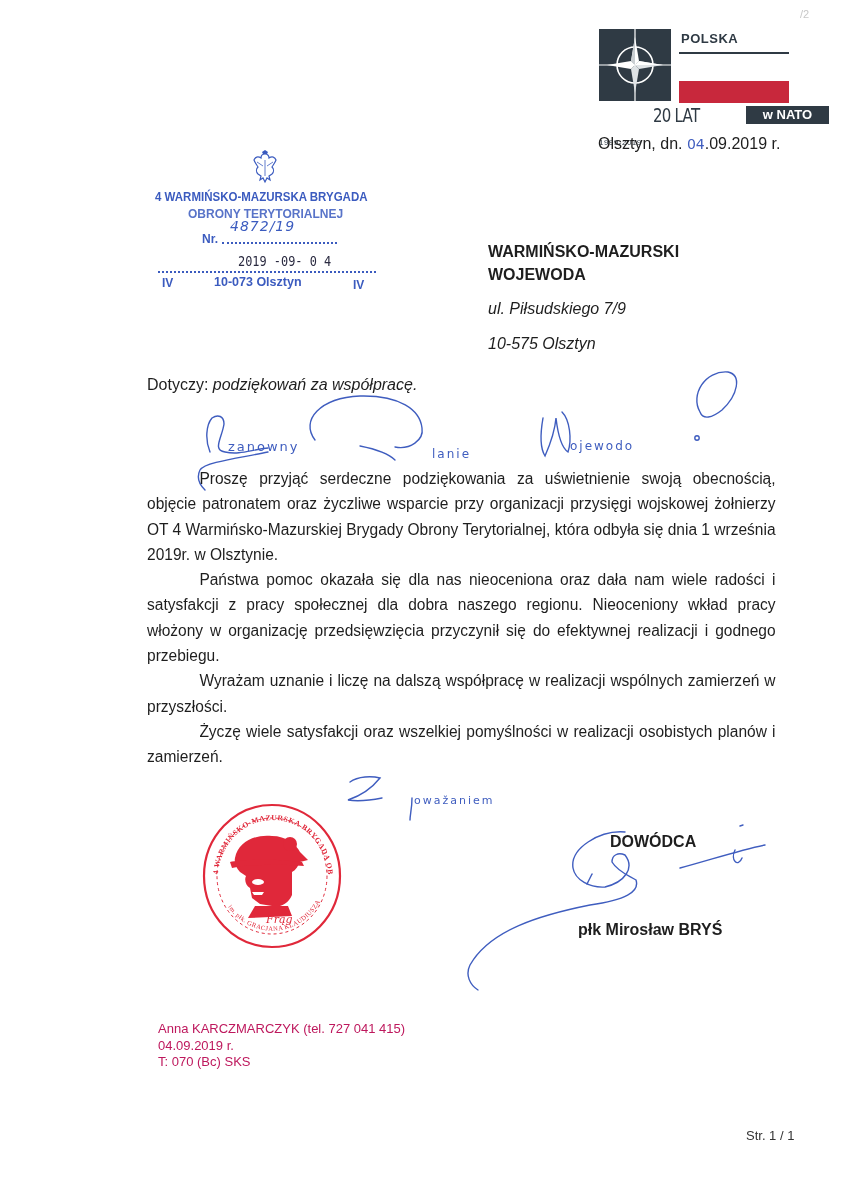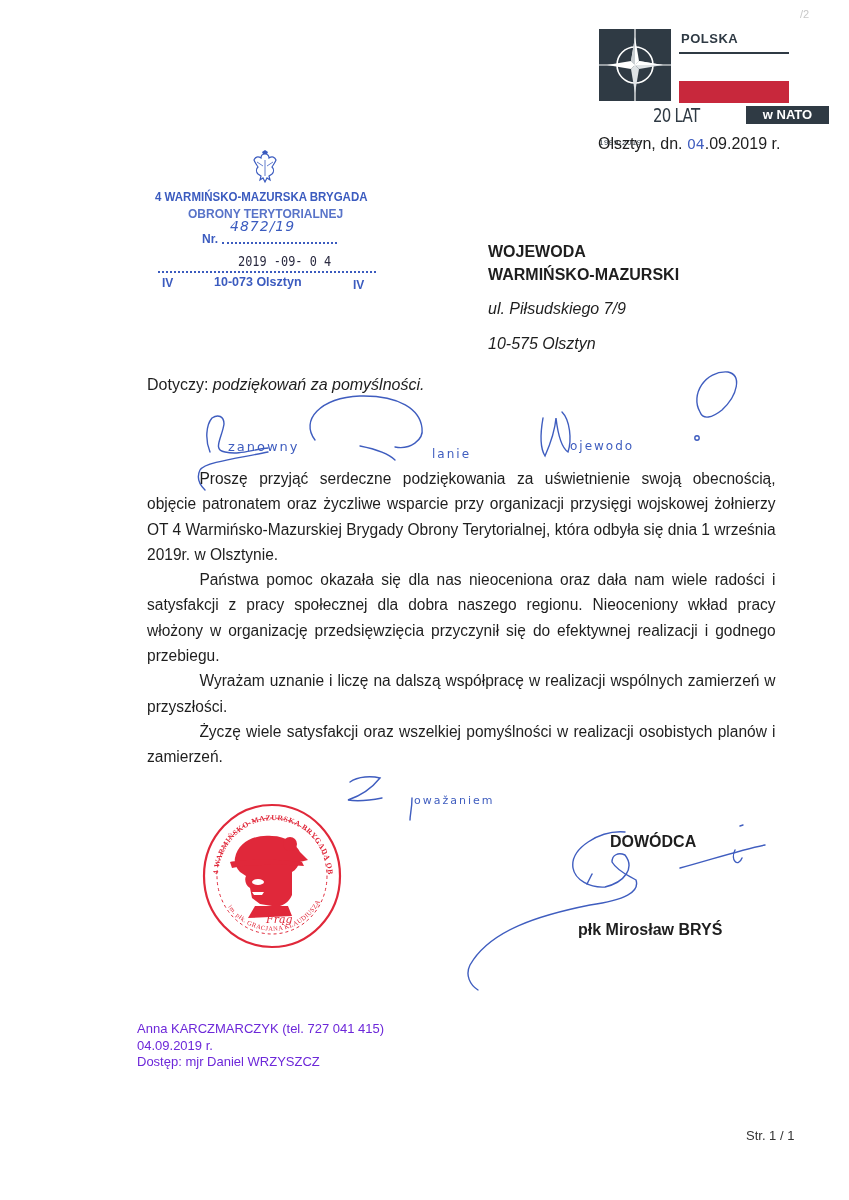--- a/index.html
+++ b/index.html
@@ -53,21 +53,21 @@
   
   .letter-body { left: 147px; top: 466px; width: 648px; font-size: 16px; line-height: 25.3px; text-align: justify; font-family: "Liberation Sans", sans-serif; transform: scaleX(0.97); transform-origin: left; }
   .letter-body p { margin: 0; text-indent: 54px; }
 
   
   .round-stamp { left: 200px; top: 800px; width: 145px; height: 150px; }
 
   .signature-title { left: 610px; top: 833px; font-size: 16px; font-weight: bold; }
   .signature-name { left: 578px; top: 902px; font-size: 16px; font-weight: bold; margin-top: 19px; }
 
-  .footer { left: 137px; top: 1021px; font-size: 13px; line-height: 16.5px; color: #6d28d9; }
+  .footer { left: 158px; top: 1021px; font-size: 13px; line-height: 16.5px; color: #be185d; }
   .page-num { left: 746px; top: 1128px; font-size: 13px; color: #333; }
 </style>
 </head>
 <body>
 
 <div class="abs corner-mark">/2</div>
 
 <div class="abs nato-logo">
   <div class="nato-square">
     <svg width="72" height="72" viewBox="0 0 72 72">
@@ -111,29 +111,29 @@
   <div class="nr-dots"></div>
   <div class="nr-hand">4872/19</div>
   <div class="date">2019 -09- 0 4</div>
   <div class="dots"></div>
   <div class="iv-left">IV</div>
   <div class="city">10-073 Olsztyn</div>
   <div class="iv-right">IV</div>
 </div>
 
 <div class="abs recipient">
+  <div class="b">WARMIŃSKO-MAZURSKI</div>
   <div class="b">WOJEWODA</div>
-  <div class="b">WARMIŃSKO-MAZURSKI</div>
   <div class="i">ul. Piłsudskiego 7/9</div>
   <div class="i">10-575 Olsztyn</div>
 </div>
 
 <div class="abs subject">
   <span class="b">Dotyczy:</span>
-  <span class="i">podziękowań za pomyślności.</span>
+  <span class="i">podziękowań za współpracę.</span>
 </div>
 
 <svg class="abs handwriting" viewBox="0 0 849 1200">
   <g fill="none" stroke="#3f5dbf" stroke-width="1.4" stroke-linecap="round">
 
     <g>
       <path d="M210 452 C205 440 206 425 212 418 C218 414 224 416 224 424 C222 438 212 450 225 452 C240 455 250 450 268 448"></path>
       <path d="M268 452 C240 458 205 462 200 470 C196 478 200 485 205 490"></path>
       <text x="228" y="451" font-family="DejaVu Sans, sans-serif" font-size="13" fill="#3f5dbf" stroke="none" letter-spacing="2">zanowny</text>
       <path d="M315 440 C300 420 320 398 360 396 C400 395 420 410 422 428 C424 440 410 450 395 447"></path>
@@ -196,16 +196,16 @@
     <text x="66" y="123" font-family="DejaVu Serif, serif" font-style="italic" font-size="11" fill="#e0283a">Frąg</text>
   </svg>
 </div>
 
 <div class="abs signature-title">DOWÓDCA</div>
 <div class="abs signature-name">płk Mirosław BRYŚ</div>
 
 <div class="abs footer">
   <div>Anna KARCZMARCZYK (tel. 727 041 415)</div>
   <div>04.09.2019 r.</div>
-  <div>Dostęp: mjr Daniel WRZYSZCZ</div>
+  <div>T: 070 (Bc) SKS</div>
 </div>
 
 <div class="abs page-num">Str. 1 / 1</div>
 
 </body></html>

